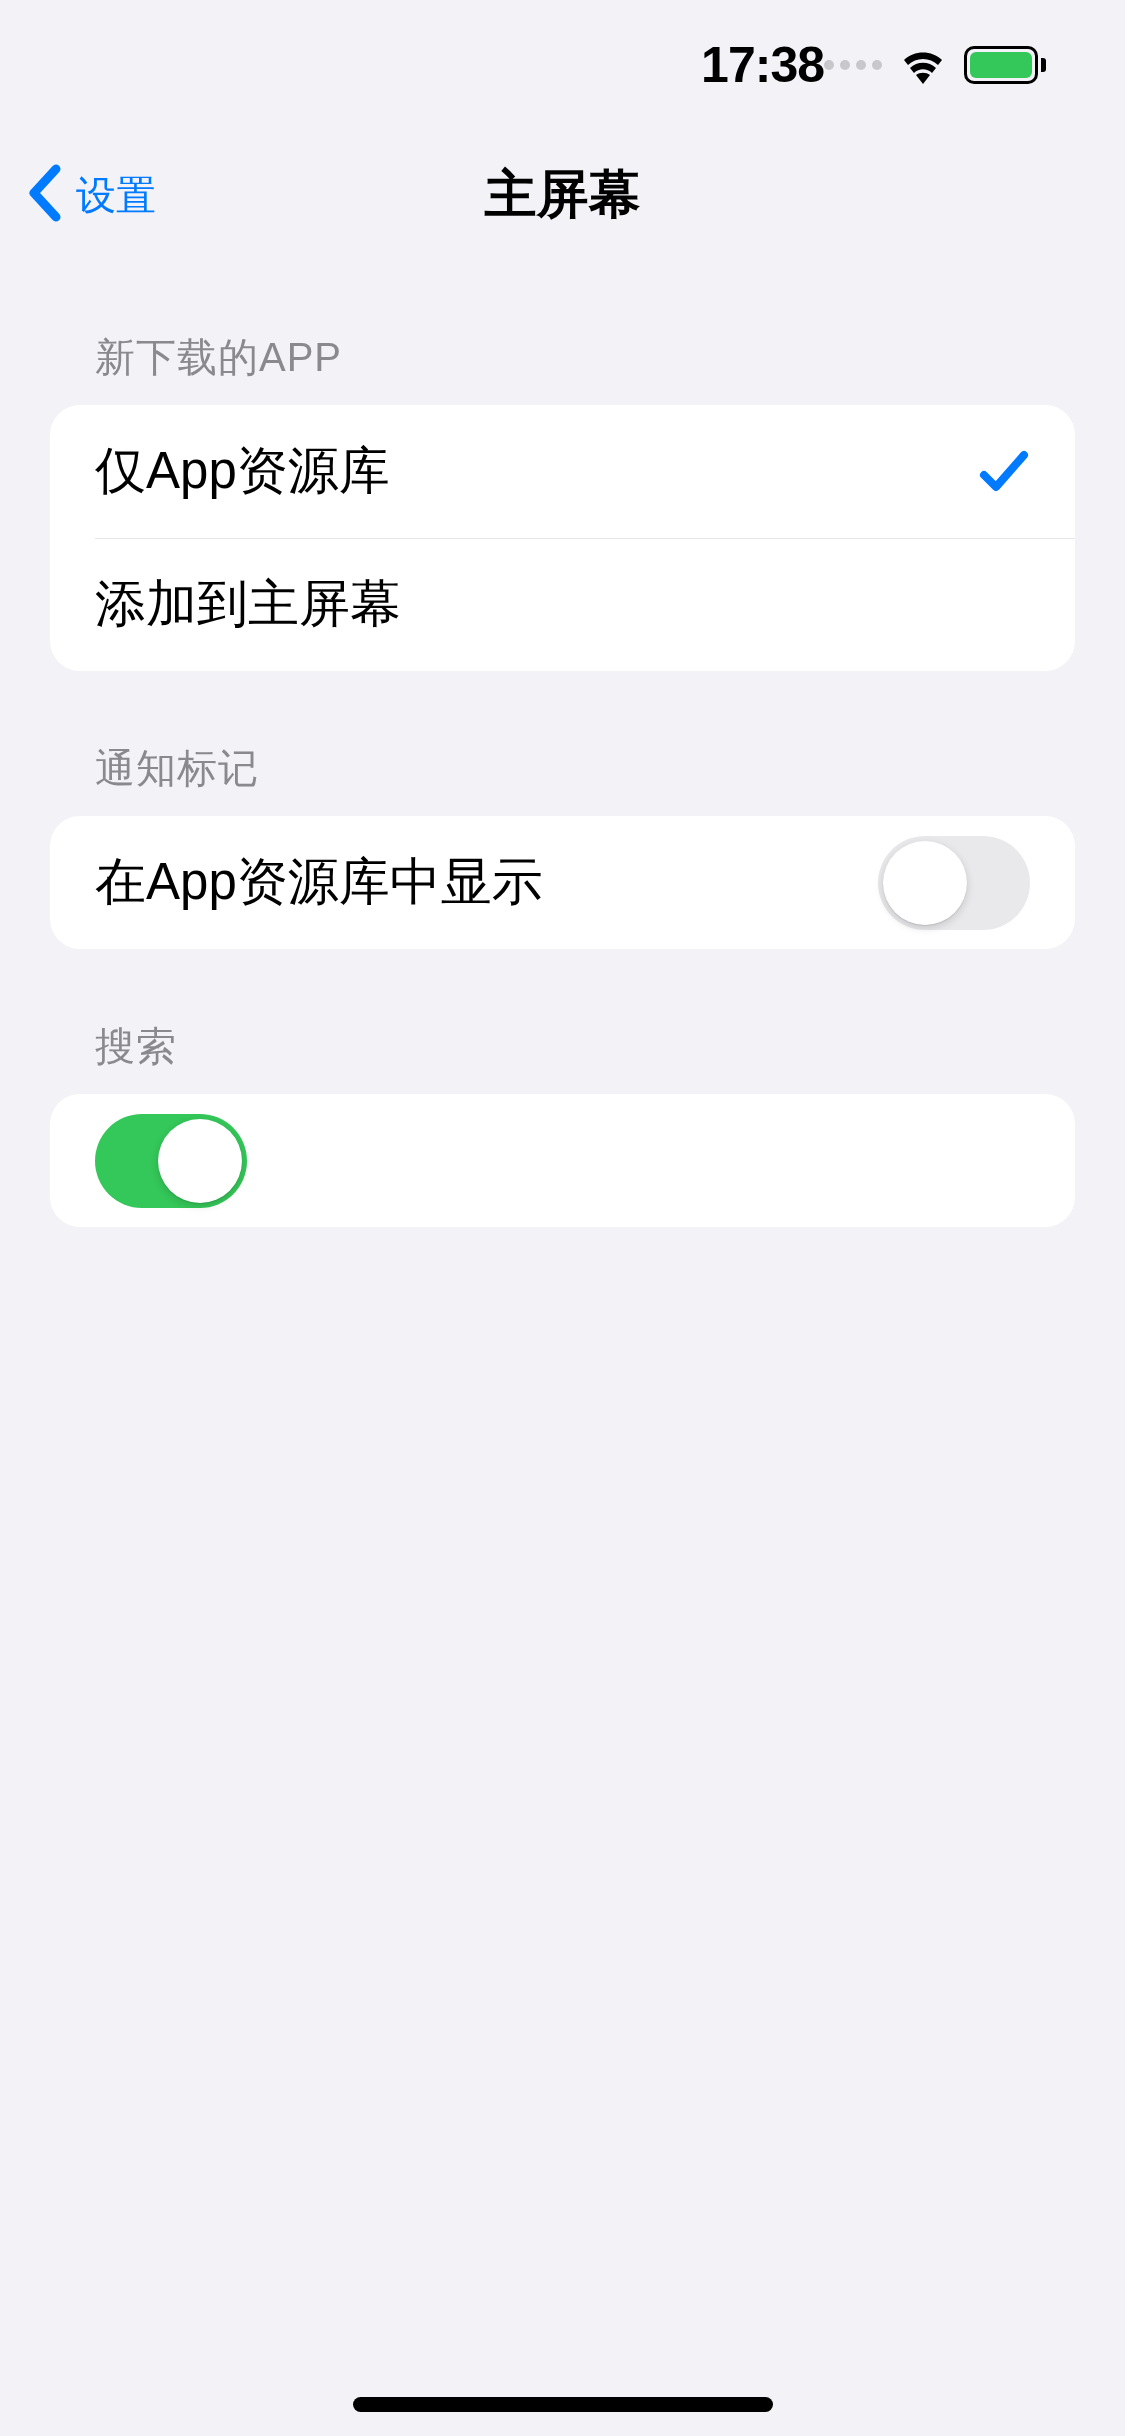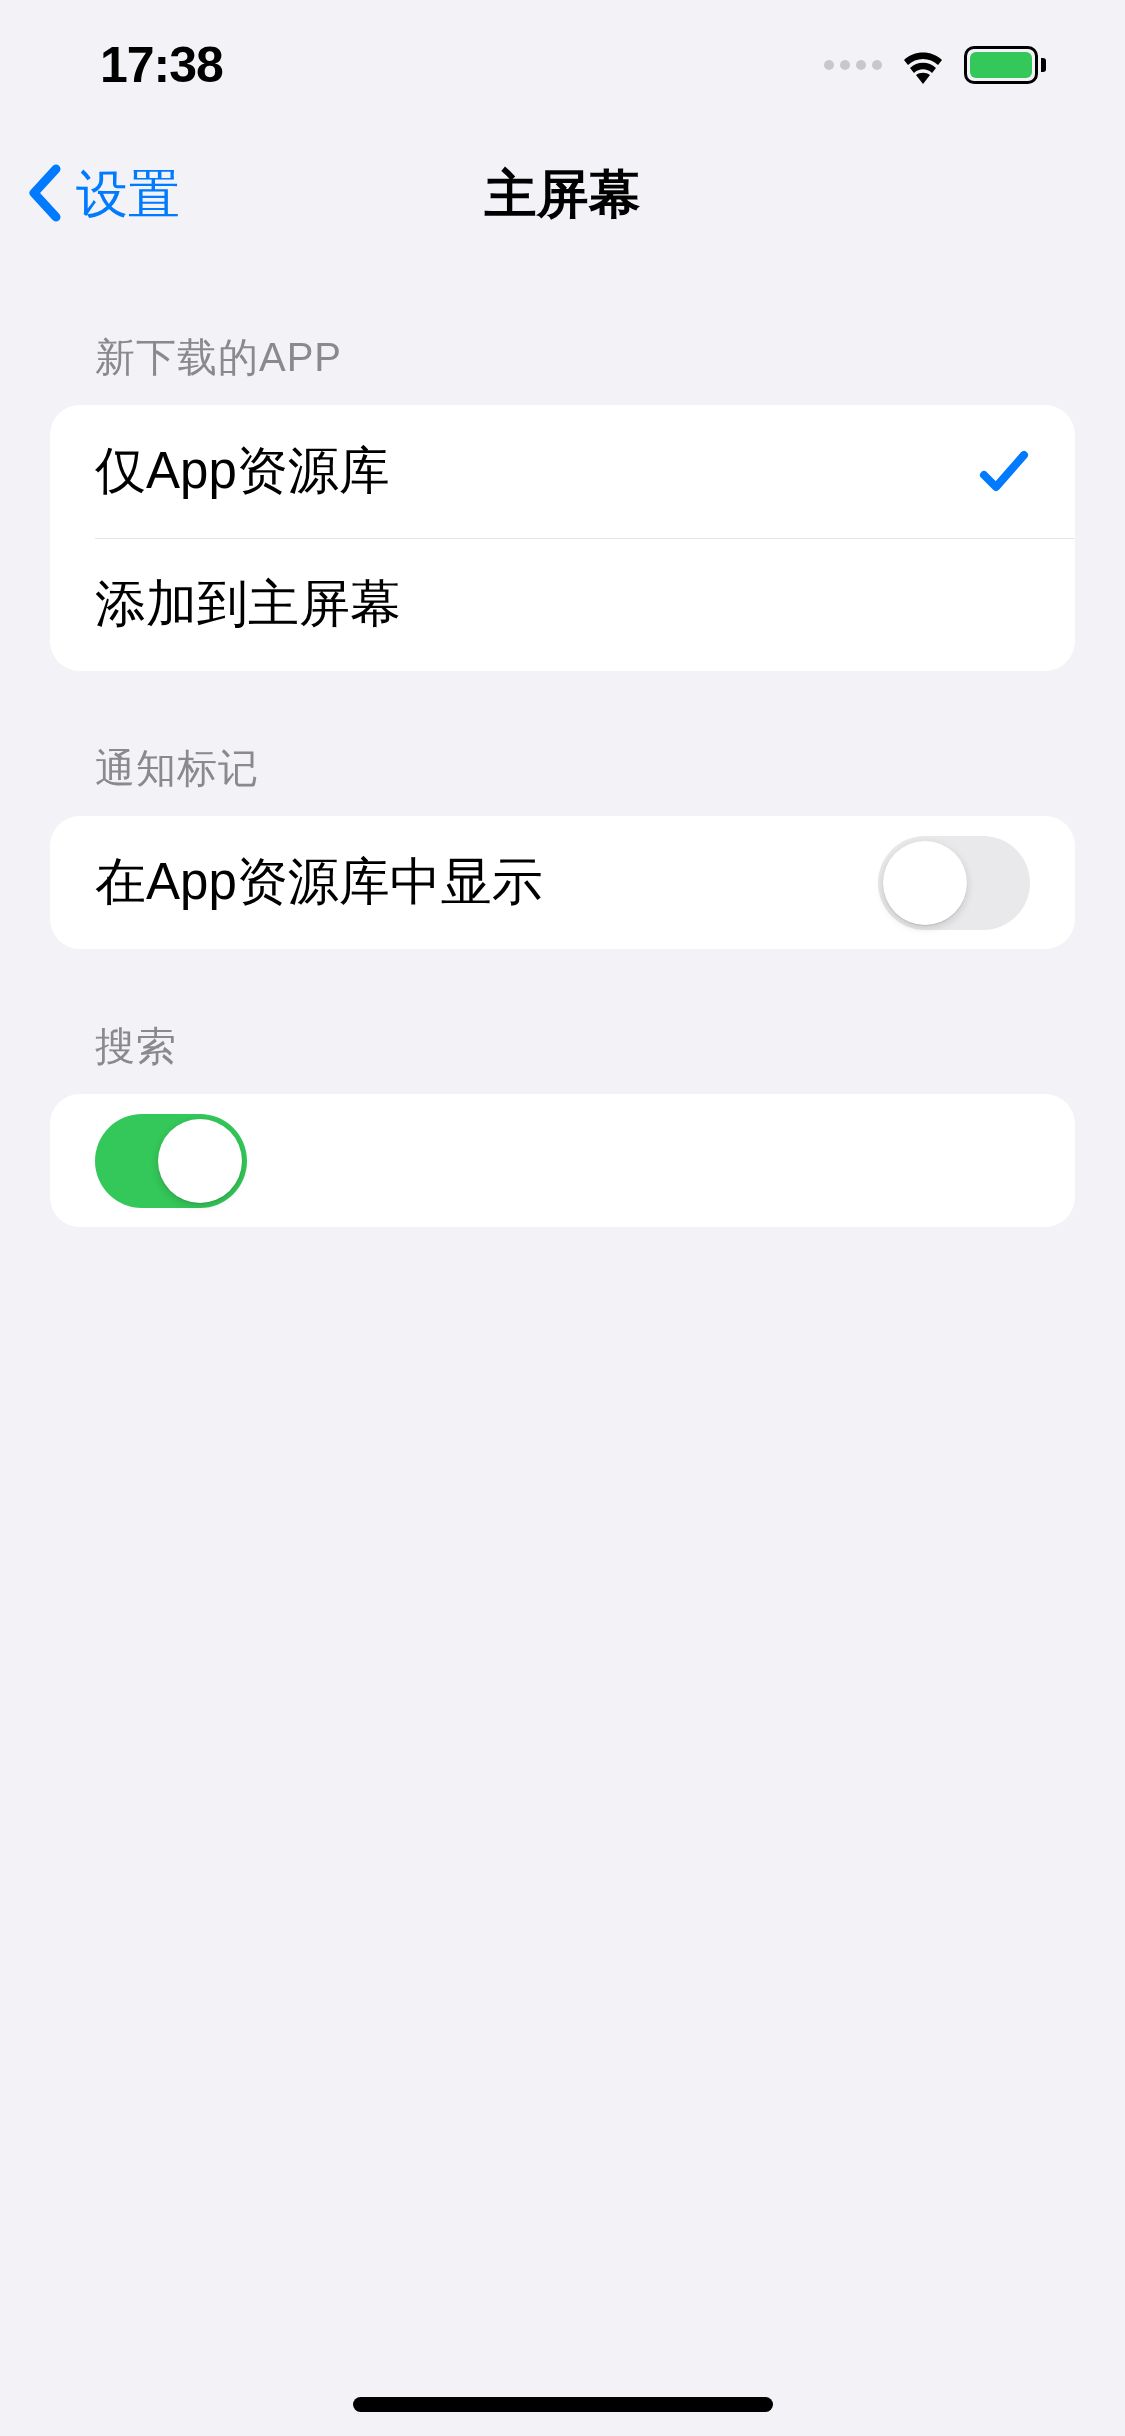--- a/index.html
+++ b/index.html
@@ -8,21 +8,21 @@
       height: 2436px;
       background: #f2f2f7;
       font-family: -apple-system, "SF Pro Text", "Helvetica Neue", sans-serif;
       position: relative;
       overflow: hidden;
     }
     .status-bar {
       height: 130px;
       display: flex;
       align-items: center;
-      justify-content: space-between;
+      justify-content: flex-end;
       padding: 0 79px 0 100px;
     }
     .status-time {
       font-size: 50px;
       font-weight: 600;
       letter-spacing: -1px;
     }
     .status-right {
       display: flex;
       align-items: center;
@@ -71,21 +71,21 @@
       position: relative;
     }
     .nav-back {
       display: flex;
       align-items: center;
       padding-left: 26px;
       gap: 12px;
       color: #007aff;
     }
     .nav-back-label {
-      font-size: 52px;
+      font-size: 40px;
       font-weight: 400;
     }
     .nav-title {
       position: absolute;
       left: 50%;
       transform: translateX(-50%);
       font-size: 52px;
       font-weight: 700;
     }
     .section-header {

